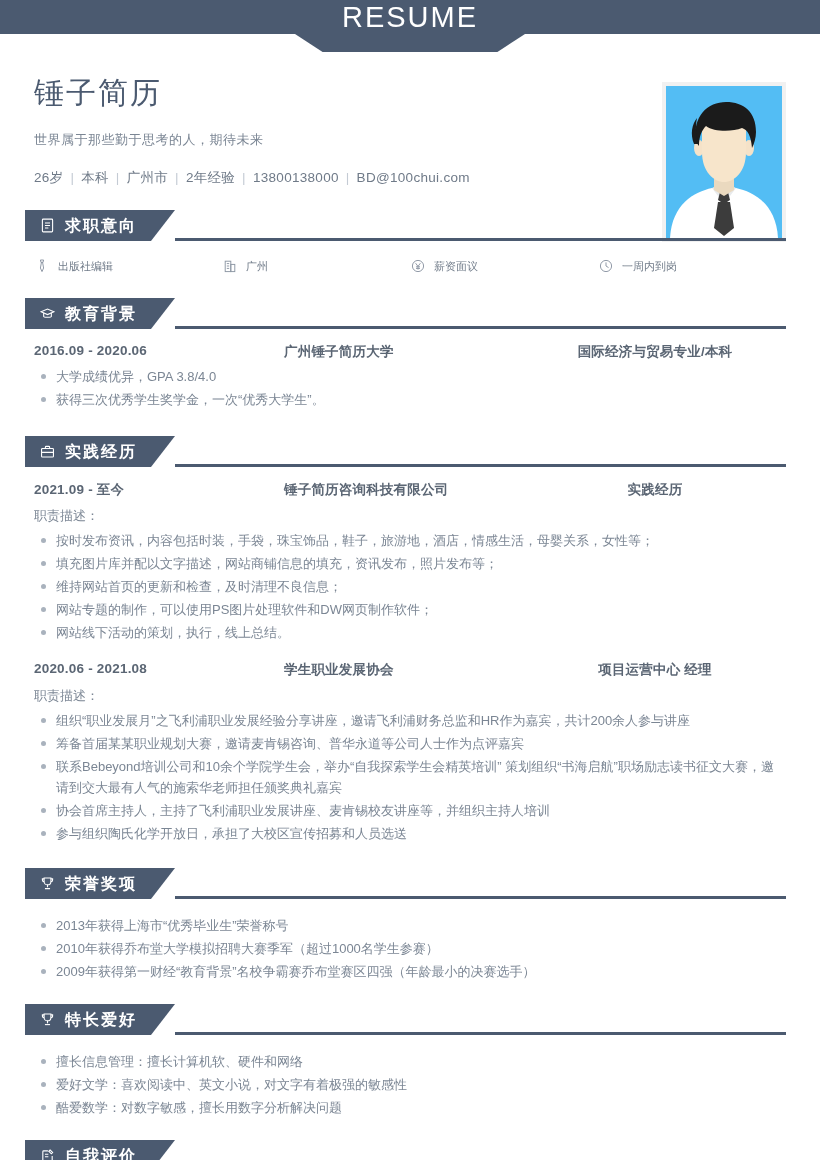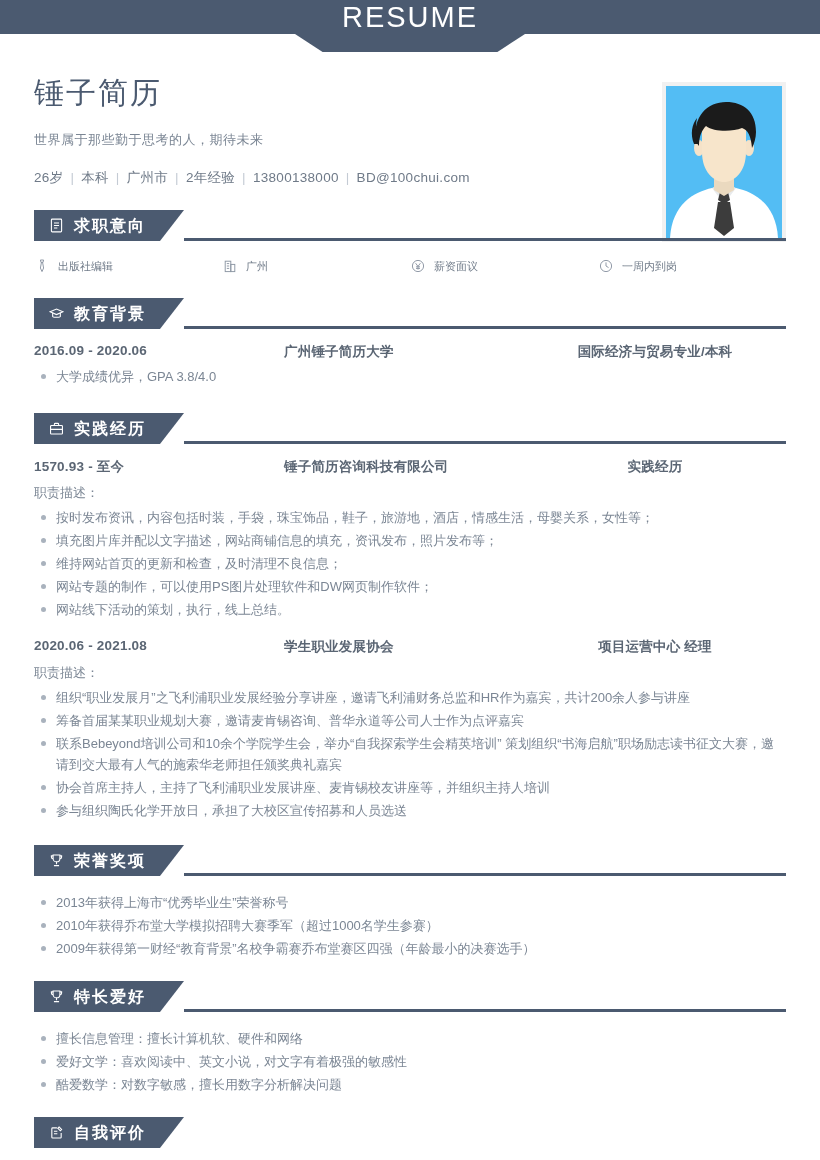--- a/index.html
+++ b/index.html
@@ -81,21 +81,21 @@
     position: relative;
     overflow: hidden;
     background: #53bdf4;
   }
 
   
   .section { margin-top: 4px; }
   .sec-head {
     position: relative;
     height: 31px;
-    margin: 0 34px 0 34px;
+    margin: 0 34px 0 25px;
   }
   .sec-bar {
     position: absolute;
     left: 0; top: 0;
     height: 31px;
     background: #4b5a70;
     padding: 0 34px 0 14px;
     display: flex;
     align-items: center;
     gap: 9px;
@@ -292,20 +292,21 @@
     </div>
     <div class="sec-body">
       <div class="entry">
         <div class="entry-head">
           <div class="eh-date">2016.09 - 2020.06</div>
           <div class="eh-org">广州锤子简历大学</div>
           <div class="eh-role">国际经济与贸易专业/本科</div>
         </div>
         <ul class="bullets edu-bullets">
             <li>大学成绩优异，GPA 3.8/4.0</li>
+            <li>获得三次优秀学生奖学金，一次“优秀大学生”。</li>
           </ul>
       </div>
     </div>
   </div>
 
   <div class="section" style="margin-top:26px">
     <div class="sec-head">
       <div class="sec-rule"></div>
       <div class="sec-bar">
         <span class="sec-icon">
@@ -315,21 +316,21 @@
             <line x1="3" y1="11" x2="17" y2="11"></line>
           </svg>
         </span>
         <span class="sec-title">实践经历</span>
       </div>
     </div>
     <div class="sec-body">
 
       <div class="entry">
         <div class="entry-head">
-          <div class="eh-date">1570.93 - 至今</div>
+          <div class="eh-date">2021.09 - 至今</div>
           <div class="eh-org">锤子简历咨询科技有限公司</div>
           <div class="eh-role">实践经历</div>
         </div>
         <div class="duty-label">职责描述：</div>
         <ul class="bullets">
             <li>按时发布资讯，内容包括时装，手袋，珠宝饰品，鞋子，旅游地，酒店，情感生活，母婴关系，女性等；</li>
             <li>填充图片库并配以文字描述，网站商铺信息的填充，资讯发布，照片发布等；</li>
             <li>维持网站首页的更新和检查，及时清理不良信息；</li>
             <li>网站专题的制作，可以使用PS图片处理软件和DW网页制作软件；</li>
             <li>网站线下活动的策划，执行，线上总结。</li>

